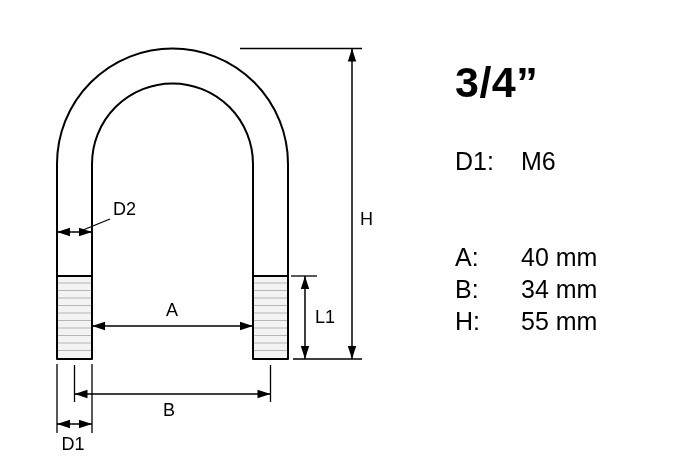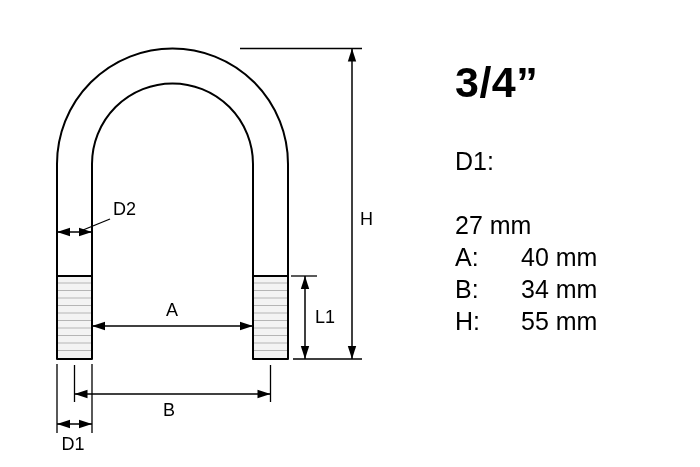--- a/index.html
+++ b/index.html
@@ -141,25 +141,25 @@
       </g>
     </svg>
   </div>
 
   <div class="specs-panel">
     <div class="title">3/4”</div>
 
     <div class="spec-list">
       <div class="spec-row">
         <span class="spec-label">D1:</span>
+        <span class="spec-value">M6</span>
       </div>
       <div class="spec-row">
       </div>
       <div class="spec-row">
-        <span class="spec-value">27 mm</span>
       </div>
       <div class="spec-row">
         <span class="spec-label">A:</span>
         <span class="spec-value">40 mm</span>
       </div>
       <div class="spec-row">
         <span class="spec-label">B:</span>
         <span class="spec-value">34 mm</span>
       </div>
       <div class="spec-row">

